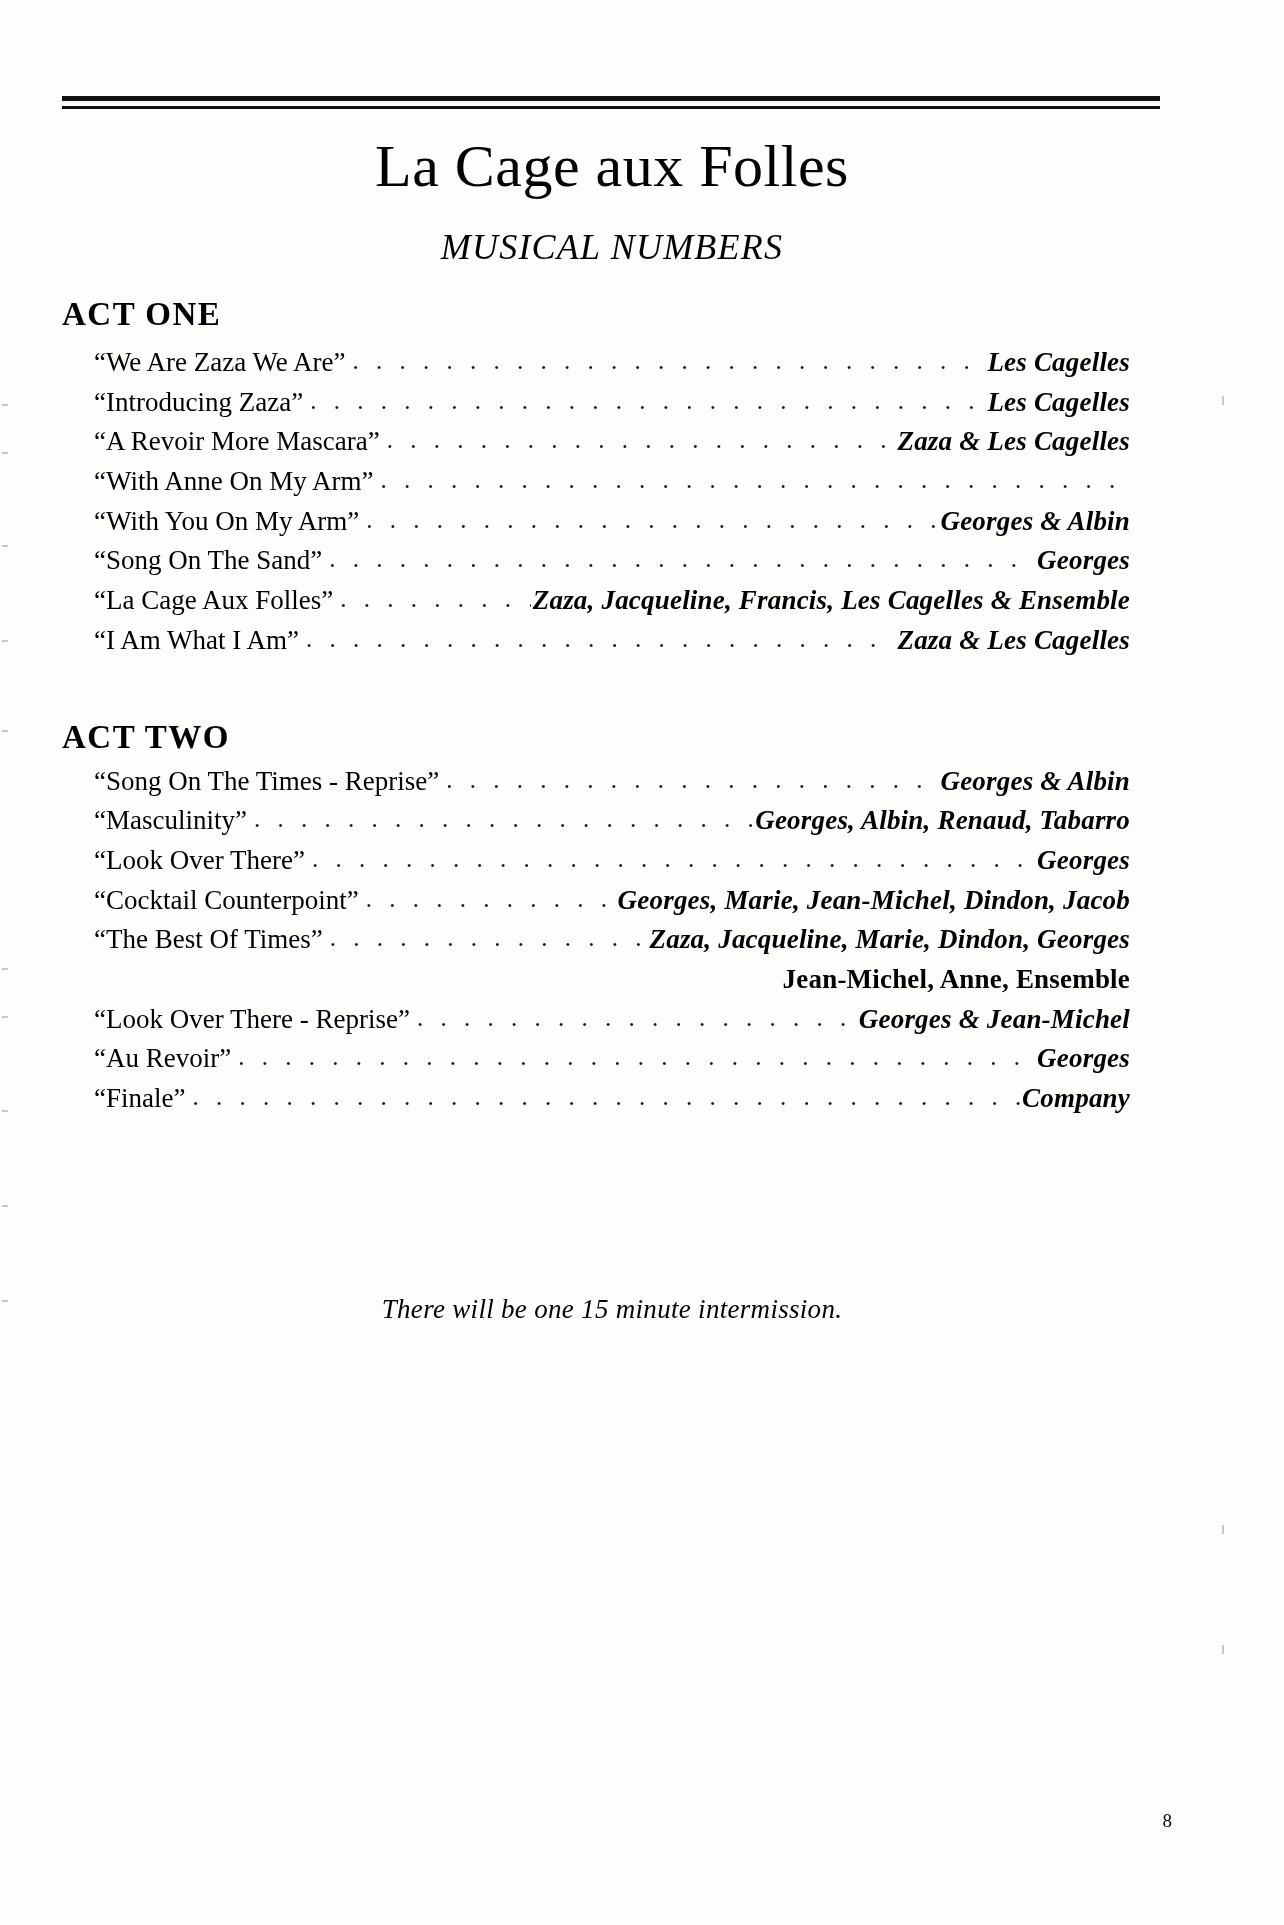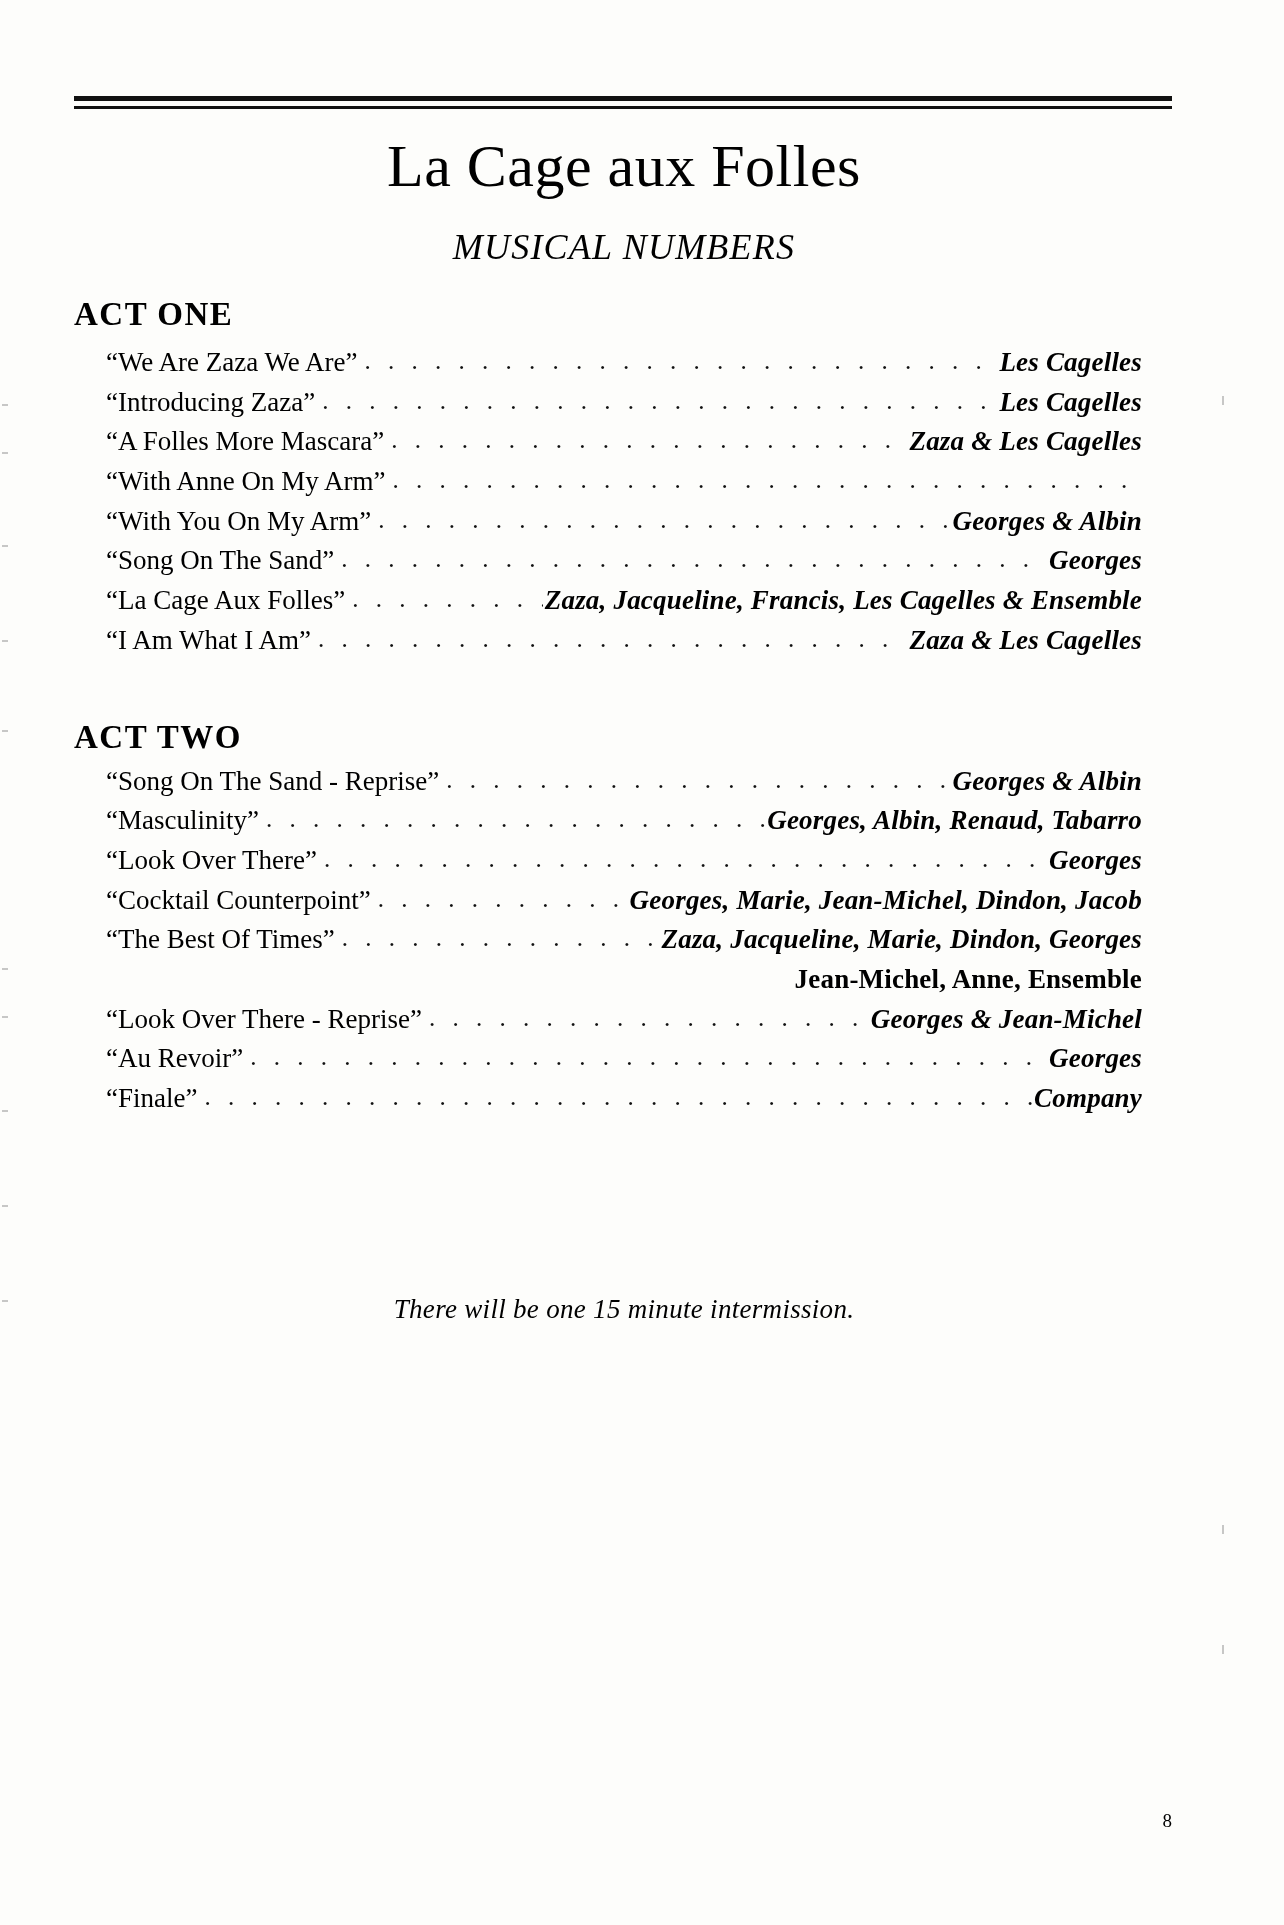--- a/index.html
+++ b/index.html
@@ -17,21 +17,21 @@
   }
   .page {
     position: absolute;
     left: 0; top: 0;
     width: 1284px;
     height: 1925px;
     background: #fdfdfb;
   }
   .content {
     position: absolute;
-    left: 74px;
+    left: 62px;
     top: 96px;
     width: 1100px;
   }
   .rule-group {
     width: 1098px;
     margin: 0 auto 0 0;
   }
   .rule-thick {
     height: 5px;
     background: #111;
@@ -181,21 +181,21 @@
         <span class="song">“We Are Zaza We Are”</span>
         <span class="leader">. . . . . . . . . . . . . . . . . . . . . . . . . . . . . . . . . . . . . . . . . . . . . . . . . . . . . . . . . . . . . . . . . . .</span>
         <span class="perf">Les Cagelles</span>
       </li>
       <li>
         <span class="song">“Introducing Zaza”</span>
         <span class="leader">. . . . . . . . . . . . . . . . . . . . . . . . . . . . . . . . . . . . . . . . . . . . . . . . . . . . . . . . . . . . . . . . . . .</span>
         <span class="perf">Les Cagelles</span>
       </li>
       <li>
-        <span class="song">“A Folles More Mascara”</span>
+        <span class="song">“A Revoir More Mascara”</span>
         <span class="leader">. . . . . . . . . . . . . . . . . . . . . . . . . . . . . . . . . . . . . . . . . . . . . . . . . . . . . . . . . . . . . . . . . . .</span>
         <span class="perf">Zaza &amp; Les Cagelles</span>
       </li>
       <li>
         <span class="song">“With Anne On My Arm”</span>
         <span class="leader">. . . . . . . . . . . . . . . . . . . . . . . . . . . . . . . . . . . . . . . . . . . . . . . . . . . . . . . . . . . . . . . . . . .</span>
       </li>
       <li>
         <span class="song">“With You On My Arm”</span>
         <span class="leader">. . . . . . . . . . . . . . . . . . . . . . . . . . . . . . . . . . . . . . . . . . . . . . . . . . . . . . . . . . . . . . . . . . .</span>
@@ -215,21 +215,21 @@
         <span class="song">“I Am What I Am”</span>
         <span class="leader">. . . . . . . . . . . . . . . . . . . . . . . . . . . . . . . . . . . . . . . . . . . . . . . . . . . . . . . . . . . . . . . . . . .</span>
         <span class="perf">Zaza &amp; Les Cagelles</span>
       </li>
     </ul>
 
     <div class="act-heading two">ACT TWO</div>
 
     <ul class="list">
       <li>
-        <span class="song">“Song On The Sand - Reprise”</span>
+        <span class="song">“Song On The Times - Reprise”</span>
         <span class="leader">. . . . . . . . . . . . . . . . . . . . . . . . . . . . . . . . . . . . . . . . . . . . . . . . . . . . . . . . . . . . . . . . . . .</span>
         <span class="perf">Georges &amp; Albin</span>
       </li>
       <li>
         <span class="song">“Masculinity”</span>
         <span class="leader">. . . . . . . . . . . . . . . . . . . . . . . . . . . . . . . . . . . . . . . . . . . . . . . . . . . . . . . . . . . . . . . . . . .</span>
         <span class="perf">Georges, Albin, Renaud, Tabarro</span>
       </li>
       <li>
         <span class="song">“Look Over There”</span>

